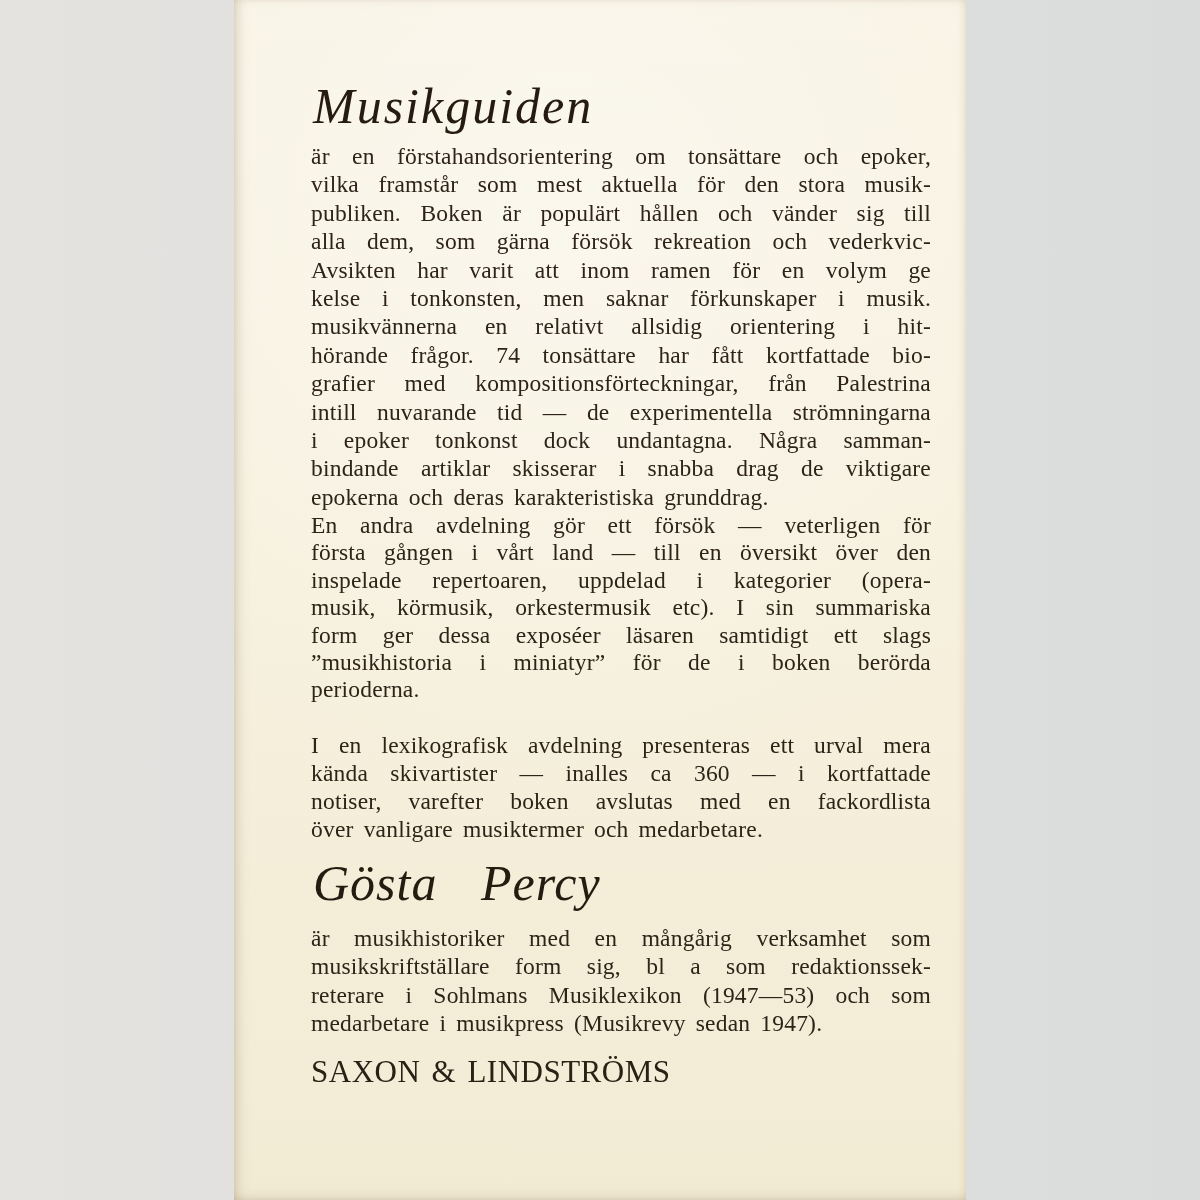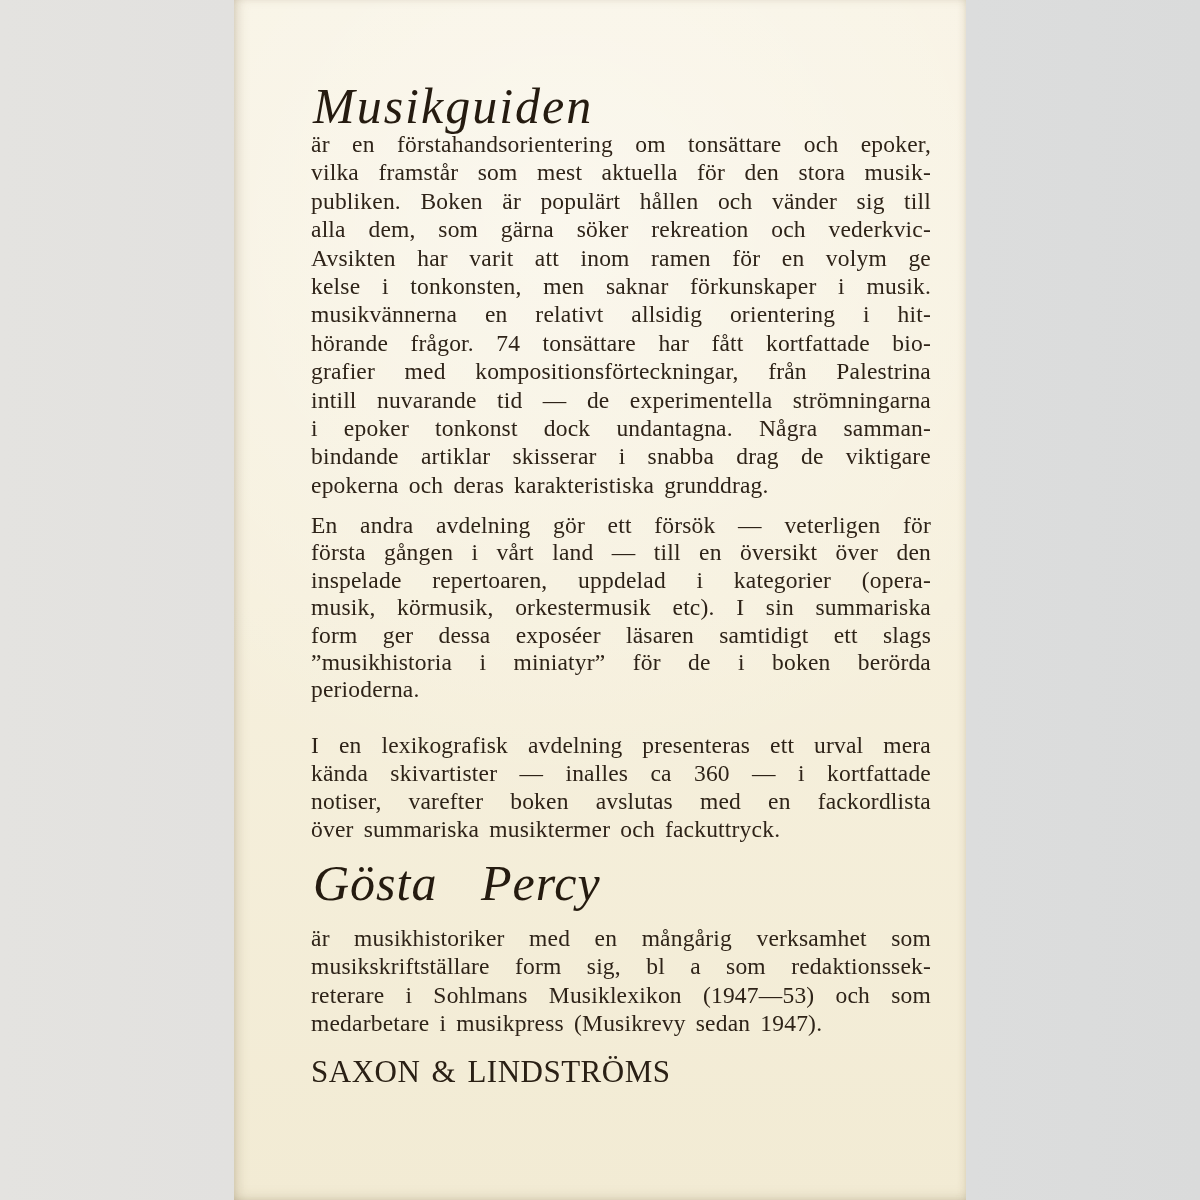--- a/index.html
+++ b/index.html
@@ -49,21 +49,21 @@
     letter-spacing: 2px;
   }
   .book-title { top: 78px; }
   .author-heading { top: 855px; letter-spacing: 1px; word-spacing: 30px; }
   .paragraph {
     position: absolute;
     left: 0;
     width: 620px;
     margin: 0;
   }
-  .p-intro  { top: 130px; }
+  .p-intro  { top: 142px; }
   .p-second { top: 512px; }
   .p-third  { top: 731px; }
   .p-bio    { top: 924px; }
   .text-line {
     font-size: 23.5px;
     color: #2e2318;
     text-align: justify;
     text-align-last: justify;
     word-spacing: 2.5px;
     letter-spacing: 0.2px;
@@ -94,21 +94,21 @@
 <div class="photo-backdrop">
   <div class="book-page">
     <div class="page-content">
 
       <h1 class="display-heading book-title">Musikguiden</h1>
 
       <div class="paragraph p-intro">
         <div class="text-line">är en förstahandsorientering om tonsättare och epoker,</div>
         <div class="text-line">vilka framstår som mest aktuella för den stora musik-</div>
         <div class="text-line">publiken. Boken är populärt hållen och vänder sig till</div>
-        <div class="text-line">alla dem, som gärna söker rekreation och vederkvic-</div>
+        <div class="text-line">alla dem, som gärna försök rekreation och vederkvic-</div>
         <div class="text-line">Avsikten har varit att inom ramen för en volym ge</div>
         <div class="text-line">kelse i tonkonsten, men saknar förkunskaper i musik.</div>
         <div class="text-line">musikvännerna en relativt allsidig orientering i hit-</div>
         <div class="text-line">hörande frågor. 74 tonsättare har fått kortfattade bio-</div>
         <div class="text-line">grafier med kompositionsförteckningar, från Palestrina</div>
         <div class="text-line">intill nuvarande tid — de experimentella strömningarna</div>
         <div class="text-line">i epoker tonkonst dock undantagna. Några samman-</div>
         <div class="text-line">bindande artiklar skisserar i snabba drag de viktigare</div>
         <div class="text-line last">epokerna och deras karakteristiska grunddrag.</div>
       </div>
@@ -120,21 +120,21 @@
         <div class="text-line">musik, körmusik, orkestermusik etc). I sin summariska</div>
         <div class="text-line">form ger dessa exposéer läsaren samtidigt ett slags</div>
         <div class="text-line">”musikhistoria i miniatyr” för de i boken berörda</div>
         <div class="text-line last">perioderna.</div>
       </div>
 
       <div class="paragraph p-third">
         <div class="text-line">I en lexikografisk avdelning presenteras ett urval mera</div>
         <div class="text-line">kända skivartister — inalles ca 360 — i kortfattade</div>
         <div class="text-line">notiser, varefter boken avslutas med en fackordlista</div>
-        <div class="text-line last">över summariska musiktermer och fackuttryck.</div>
+        <div class="text-line last">över vanligare musiktermer och medarbetare.</div>
       </div>
 
       <h2 class="display-heading author-heading">Gösta Percy</h2>
 
       <div class="paragraph p-bio">
         <div class="text-line">är musikhistoriker med en mångårig verksamhet som</div>
         <div class="text-line">musikskriftställare form sig, bl a som redaktionssek-</div>
         <div class="text-line">reterare i Sohlmans Musiklexikon (1947—53) och som</div>
         <div class="text-line last">medarbetare i musikpress (Musikrevy sedan 1947).</div>
       </div>

